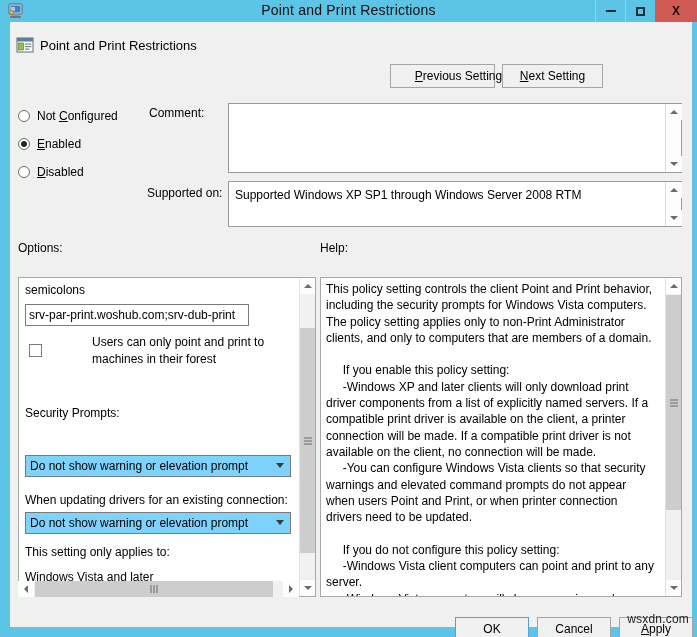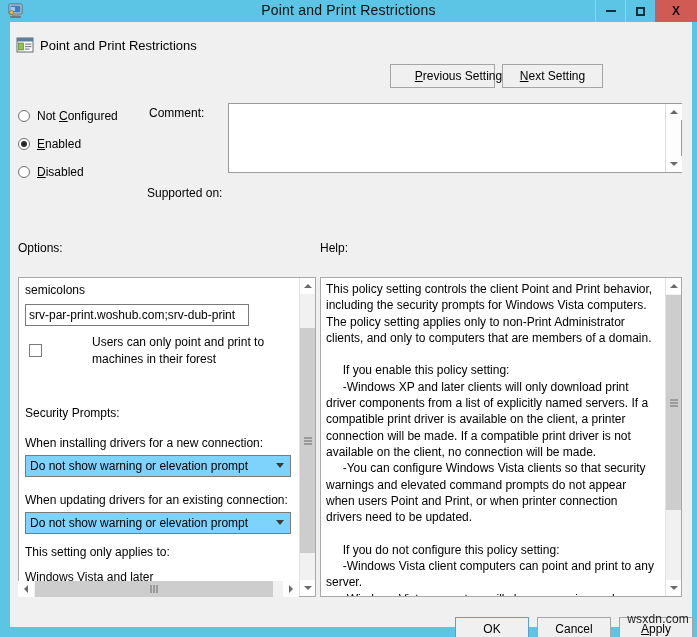--- a/index.html
+++ b/index.html
@@ -531,39 +531,49 @@
         <div class="sb-btn top">
             <i class="arrow up"></i>
           </div>
         <div class="sb-btn bot">
             <i class="arrow down"></i>
           </div>
       </div>
     </div>
 
     <div class="lbl-supported">Supported on:</div>
+    <div class="field supported-box">
+      <div class="supported-text">Supported Windows XP SP1 through Windows Server 2008 RTM</div>
+      <div class="vsb">
+        <div class="sb-btn top">
+            <i class="arrow up"></i>
+          </div>
+        <div class="sb-btn bot">
+            <i class="arrow down"></i>
+          </div>
+      </div>
+    </div>
 
     <div class="lbl-options">Options:</div>
     <div class="lbl-help">Help:</div>
 
     <div class="options-panel">
       <div class="opt-inner">
 
         <div class="opt-text txt-semicolons">semicolons</div>
 
         <div class="servers-input">srv-par-print.woshub.com;srv-dub-print</div>
 
         <div class="chk-row">
           <i class="chk-box"></i>
           <span class="chk-label">Users can only point and print to machines in their forest</span>
         </div>
 
         <div class="opt-text txt-secprompt">Security Prompts:</div>
 
-        <div class="opt-text txt-installing">When installing drivers for a new connection:</div>
         <div class="combo c1">
           <span class="combo-text">Do not show warning or elevation prompt</span>
           <i class="combo-arrow"></i>
         </div>
 
         <div class="opt-text txt-updating">When updating drivers for an existing connection:</div>
         <div class="combo c2">
           <span class="combo-text">Do not show warning or elevation prompt</span>
           <i class="combo-arrow"></i>
         </div>

